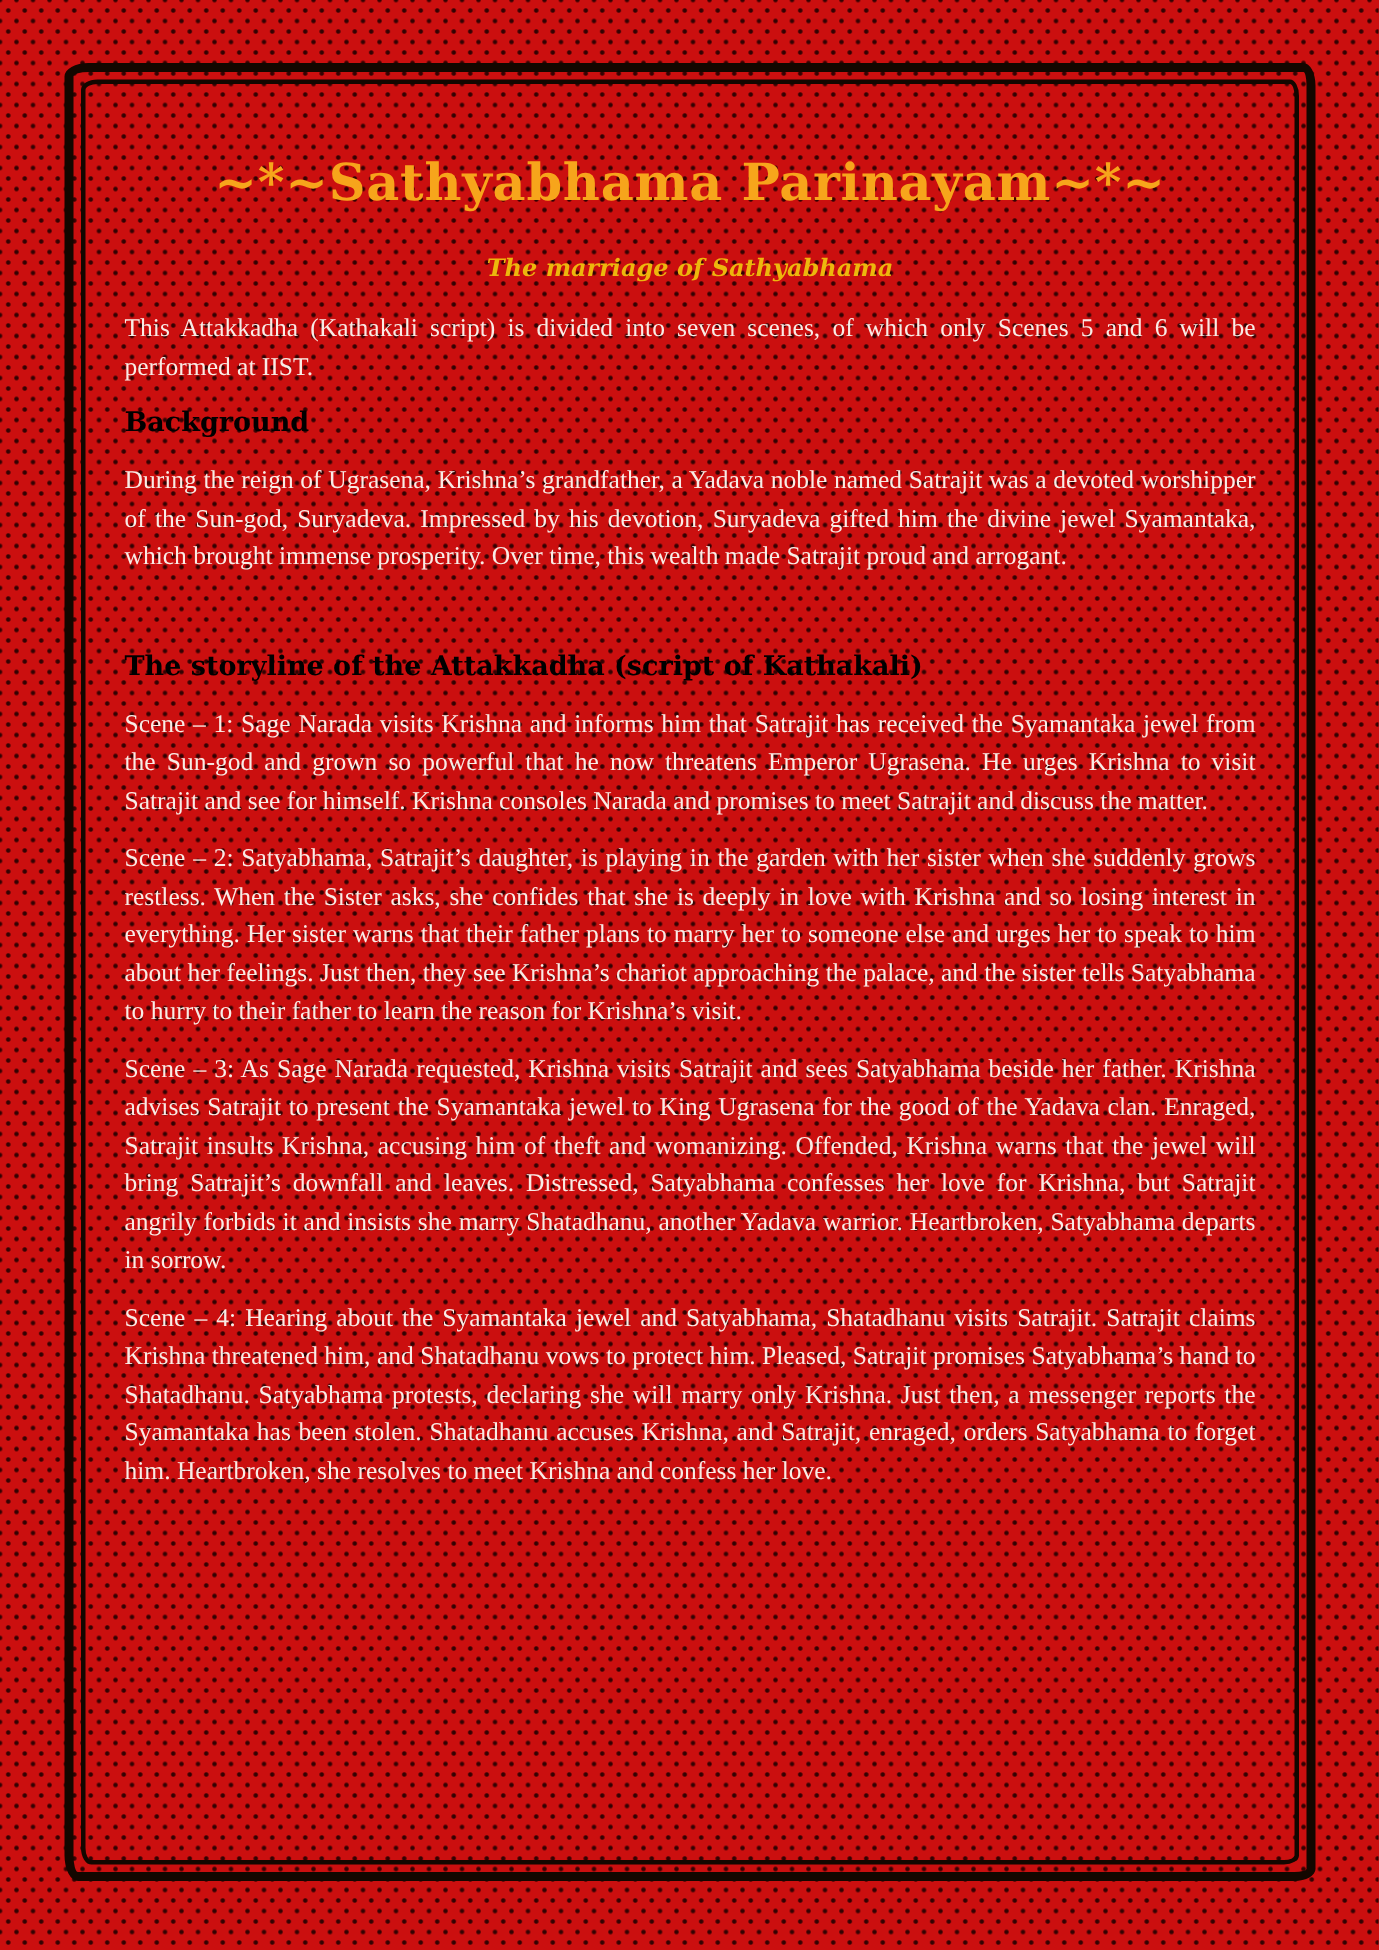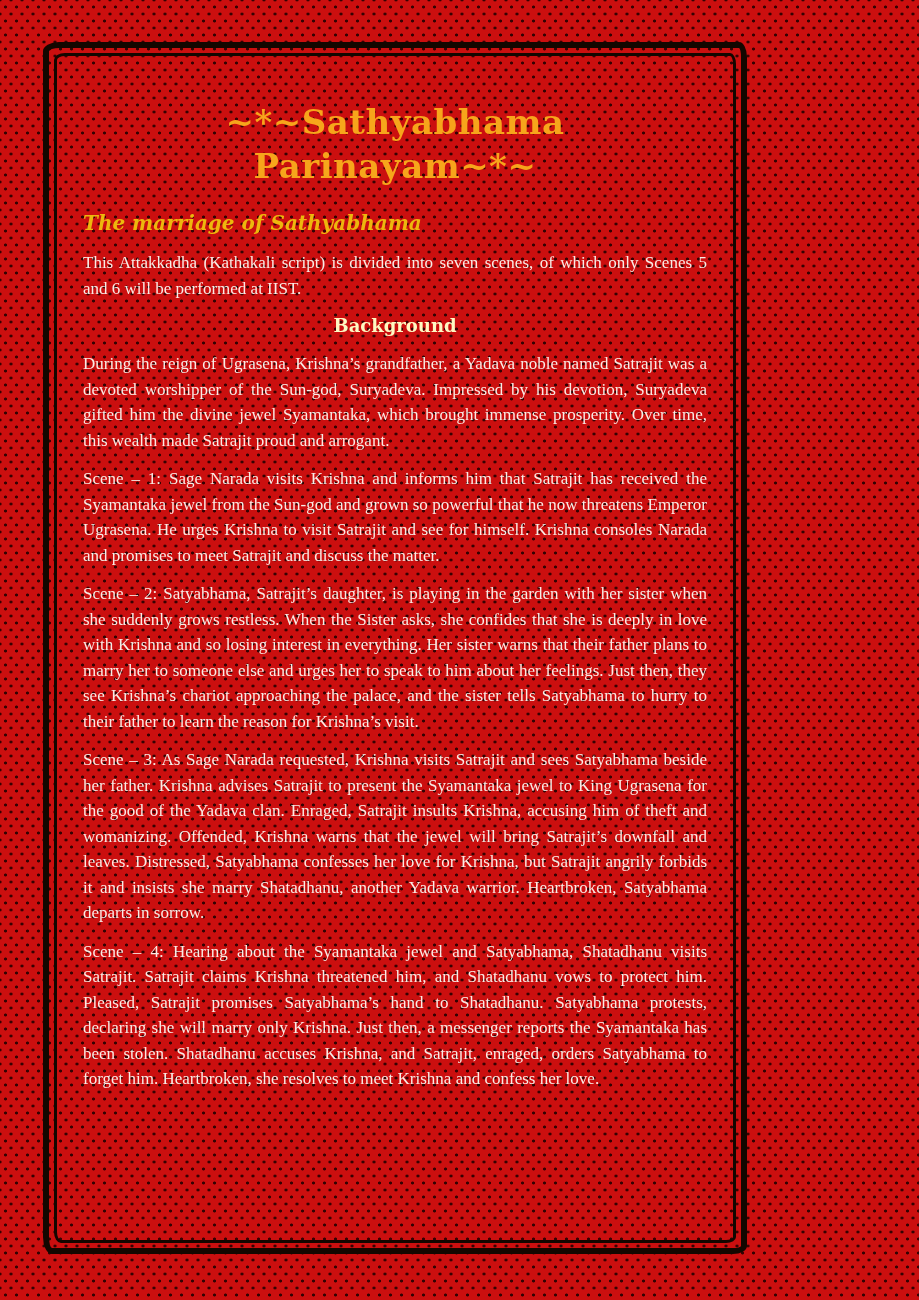--- a/index.html
+++ b/index.html
@@ -18,21 +18,21 @@
       radial-gradient(circle, rgba(25,0,0,0.85) 1.1px, transparent 1.9px),
       radial-gradient(circle, rgba(25,0,0,0.85) 1.1px, transparent 1.9px);
     background-size: 11px 14px;
     background-position: 0 0, 5.5px 7px;
   }
 
   .frame-outer {
     position: absolute;
     left: 43px;
     top: 42px;
-    width: 704px;
+    width: 834px;
     height: 1212px;
     border: 6px solid #130700;
     border-radius: 16px 8px 14px 9px / 9px 15px 8px 17px;
   }
 
   .frame-inner {
     position: absolute;
     left: 5px;
     top: 5px;
     right: 5px;
@@ -54,21 +54,22 @@
   .doc-title {
     text-align: center;
     font-size: 34px;
     line-height: 44px;
     font-weight: 600;
     color: #f7a51b;
     letter-spacing: 0.5px;
   }
 
   .doc-subtitle {
-    font-size: 20px;
+    text-align: center;
+    font-size: 16px;
     line-height: 28px;
     margin-top: 21px;
     font-style: italic;
     font-weight: 600;
     color: #edb70d;
   }
 
   .intro {
     margin-top: 52px;
   }
@@ -79,22 +80,22 @@
     color: #f8ece6;
     text-align: justify;
     margin-top: 13px;
     font-family: Liberation Serif, serif;
   }
 
   h3.section-heading {
     font-size: 18px;
     line-height: 25px;
     font-weight: 600;
-    color: #fef9c3;
-    text-align: center;
+    color: #000000;
+    text-align: left;
     margin-top: 12px;
   }
 
   h3.section-heading.spaced-above {
     margin-top: 48px;
   }
 </style>
 </head>
 <body>
 
@@ -105,20 +106,21 @@
       <h1 class="doc-title">~*~Sathyabhama Parinayam~*~</h1>
 
       <h2 class="doc-subtitle">The marriage of Sathyabhama</h2>
 
       <p class="body-text intro">This Attakkadha (Kathakali script) is divided into seven scenes, of which only Scenes 5 and 6 will be performed at IIST.</p>
 
       <h3 class="section-heading">Background</h3>
 
       <p class="body-text">During the reign of Ugrasena, Krishna’s grandfather, a Yadava noble named Satrajit was a devoted worshipper of the Sun-god, Suryadeva. Impressed by his devotion, Suryadeva gifted him the divine jewel Syamantaka, which brought immense prosperity. Over time, this wealth made Satrajit proud and arrogant.</p>
 
+      <h3 class="section-heading spaced-above">The storyline of the Attakkadha (script of Kathakali)</h3>
 
       <p class="body-text">Scene – 1: Sage Narada visits Krishna and informs him that Satrajit has received the Syamantaka jewel from the Sun-god and grown so powerful that he now threatens Emperor Ugrasena. He urges Krishna to visit Satrajit and see for himself. Krishna consoles Narada and promises to meet Satrajit and discuss the matter.</p>
 
       <p class="body-text">Scene – 2: Satyabhama, Satrajit’s daughter, is playing in the garden with her sister when she suddenly grows restless. When the Sister asks, she confides that she is deeply in love with Krishna and so losing interest in everything. Her sister warns that their father plans to marry her to someone else and urges her to speak to him about her feelings. Just then, they see Krishna’s chariot approaching the palace, and the sister tells Satyabhama to hurry to their father to learn the reason for Krishna’s visit.</p>
 
       <p class="body-text">Scene – 3: As Sage Narada requested, Krishna visits Satrajit and sees Satyabhama beside her father. Krishna advises Satrajit to present the Syamantaka jewel to King Ugrasena for the good of the Yadava clan. Enraged, Satrajit insults Krishna, accusing him of theft and womanizing. Offended, Krishna warns that the jewel will bring Satrajit’s downfall and leaves. Distressed, Satyabhama confesses her love for Krishna, but Satrajit angrily forbids it and insists she marry Shatadhanu, another Yadava warrior. Heartbroken, Satyabhama departs in sorrow.</p>
 
       <p class="body-text">Scene – 4: Hearing about the Syamantaka jewel and Satyabhama, Shatadhanu visits Satrajit. Satrajit claims Krishna threatened him, and Shatadhanu vows to protect him. Pleased, Satrajit promises Satyabhama’s hand to Shatadhanu. Satyabhama protests, declaring she will marry only Krishna. Just then, a messenger reports the Syamantaka has been stolen. Shatadhanu accuses Krishna, and Satrajit, enraged, orders Satyabhama to forget him. Heartbroken, she resolves to meet Krishna and confess her love.</p>
 
     </div>

